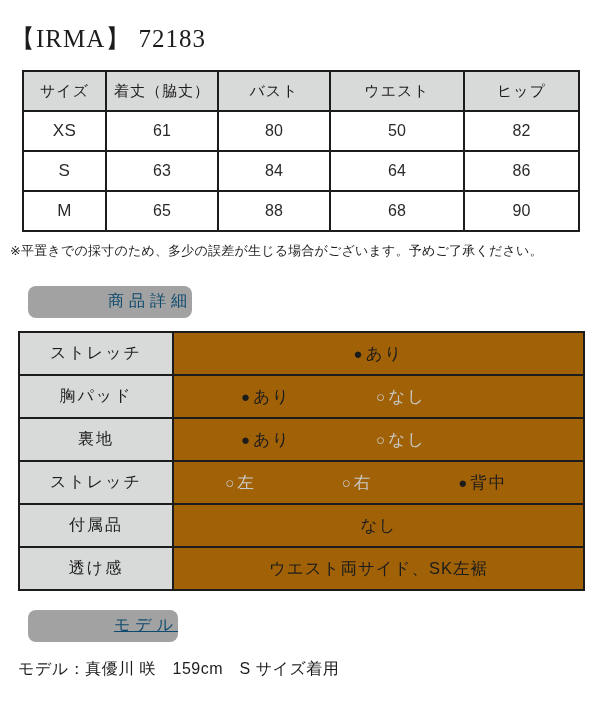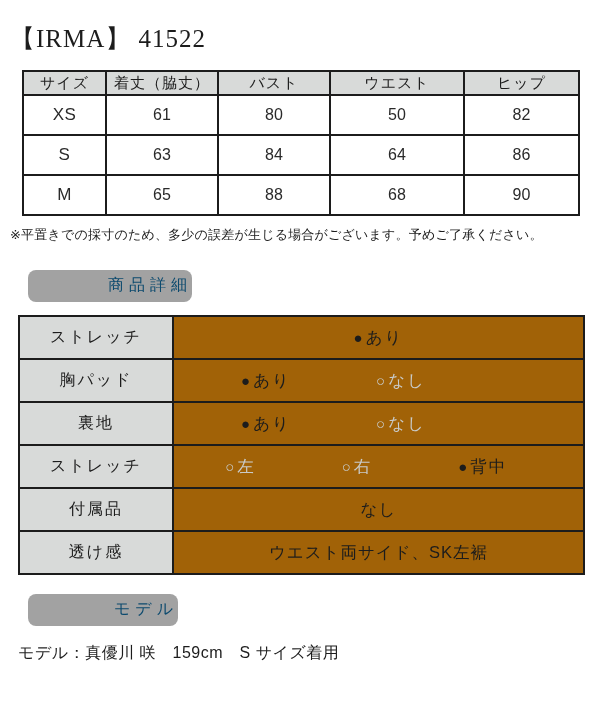--- a/index.html
+++ b/index.html
@@ -17,37 +17,37 @@
   }
   .title{
     font-family:"Liberation Serif","DejaVu Serif",serif;
     font-size:25px;font-weight:400;letter-spacing:1px;
     margin:22px 0 0 10px;
   }
   table{border-collapse:collapse;}
   
   .size-table{margin:15px 0 0 22px;width:556px;table-layout:fixed;}
   .size-table th{
-    background:var(--header-gray);height:24px;font-size:15px;font-weight:400;
+    background:var(--header-gray);height:40px;font-size:15px;font-weight:400;
     border:2px solid var(--border);letter-spacing:1px;
   }
   .size-table td{
     height:40px;text-align:center;font-size:16px;color:#2a2a2a;
     border:2px solid var(--border);background:#fff;
   }
   .size-table td.size-name{font-size:17px;letter-spacing:0.5px;margin-top:47px;}
   
   .note{font-size:13px;margin:10px 0 0 10px;letter-spacing:0.2px;}
   
   .section-bar{
     display:block;background:var(--bar-gray);color:#0c4a6e;border-radius:8px;
     font-size:16px;letter-spacing:5px;text-align:right;padding:5px 0 6px 0;
   }
   .bar-details{width:164px;margin:26px 0 0 28px;}
-  .bar-model{width:150px;margin:19px 0 0 28px;}
+  .bar-model{width:150px;margin:19px 0 0 28px;text-decoration:underline;}
   
   .details-table{margin:13px 0 15px 18px;width:567px;table-layout:fixed;}
   .details-table td{border:2px solid var(--border);height:43px;}
   .details-table td.d-label{
     background:var(--header-gray);width:154px;text-align:center;
     font-size:16px;letter-spacing:2px;
   }
   .details-table td.d-value{font-size:16px;background:#a16207;padding:0;}
   .value-text{display:block;text-align:center;letter-spacing:1px;font-size:16.5px;}
   .opts{display:flex;align-items:center;}
@@ -56,21 +56,21 @@
   .opts-3{width:90%;margin-left:2%;justify-content:space-around;}
   .opt{letter-spacing:2px;white-space:nowrap;font-size:16.5px;}
   .opt .marker{letter-spacing:0;margin-right:3px;font-size:15px;}
   .opt.inactive{color:var(--inactive);}
   
   .model-line{margin:17px 0 0 18px;font-size:16px;letter-spacing:0.5px;}
 </style>
 </head>
 <body>
 
-<div class="title">【IRMA】 41522</div>
+<div class="title">【IRMA】 72183</div>
 
 <table class="size-table">
   <colgroup id="size-cols">
       <col style="width: 83px;">
       <col style="width: 112px;">
       <col style="width: 112px;">
       <col style="width: 134px;">
       <col style="width: 115px;">
     </colgroup>
   <thead>

